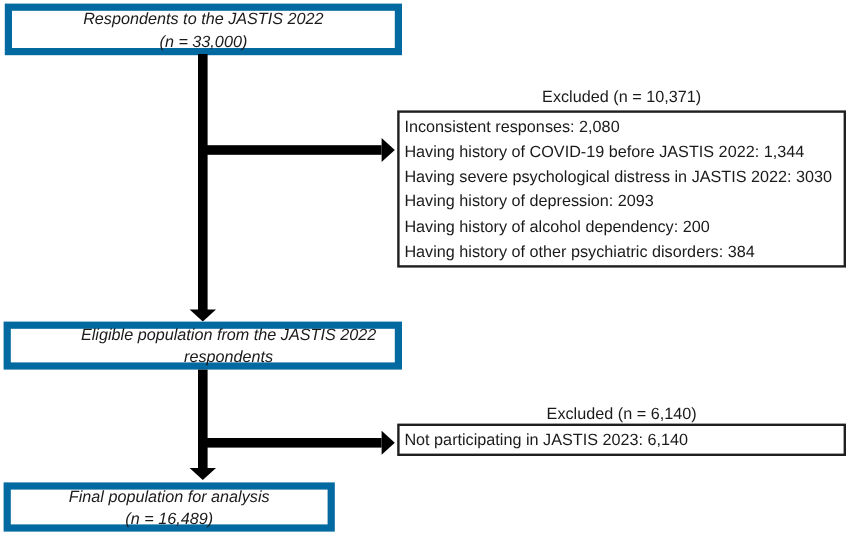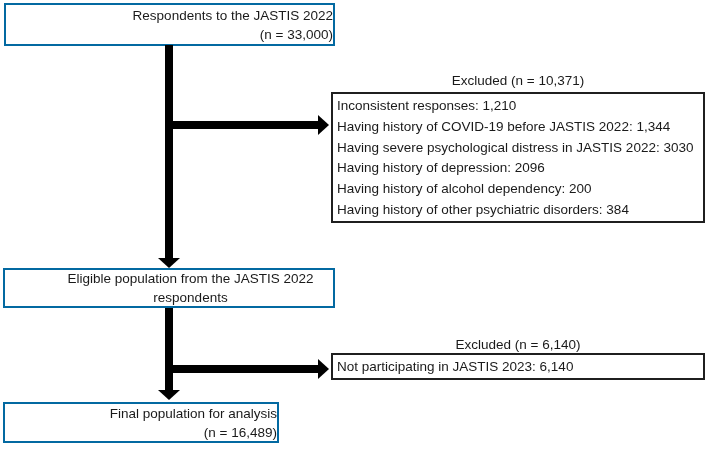--- a/index.html
+++ b/index.html
@@ -12,29 +12,30 @@
     width: 709px;
     height: 450px;
     background: #ffffff;
     font-family: "Liberation Sans", "DejaVu Sans", sans-serif;
     color: #1a1a1a;
     overflow: hidden;
   }
   .flow-box {
     position: absolute;
     box-sizing: border-box;
-    border: 2px solid #0369a1;
+    border: 6px solid #0369a1;
     background: #ffffff;
     display: flex;
     flex-direction: column;
-    align-items: flex-end;
+    align-items: center;
     justify-content: center;
     text-align: center;
     font-size: 13.5px;
     line-height: 19px;
+    font-style: italic;
   }
   .excl-title {
     position: absolute;
     box-sizing: border-box;
     text-align: center;
     font-size: 13.5px;
     line-height: 16px;
   }
   .excl-box {
     position: absolute;
@@ -89,24 +90,24 @@
   </div>
 
   <div class="shaft-v" style="left:165px; top:45px; height:214px;"></div>
   <div class="head-down" style="left:158px; top:258px;"></div>
 
   <div class="shaft-h" style="left:165px; top:121px; width:153px;"></div>
   <div class="head-right" style="left:318px; top:115px;"></div>
 
   <div class="excl-title" style="left:331px; top:73px; width:374px;">Excluded (n = 10,371)</div>
   <div class="excl-box" style="left:331px; top:92px; width:374px; height:131px;">
-    <div class="excl-item">Inconsistent responses: 1,210</div>
+    <div class="excl-item">Inconsistent responses: 2,080</div>
     <div class="excl-item">Having history of COVID-19 before JASTIS 2022: 1,344</div>
     <div class="excl-item">Having severe psychological distress in JASTIS 2022: 3030</div>
-    <div class="excl-item">Having history of depression: 2096</div>
+    <div class="excl-item">Having history of depression: 2093</div>
     <div class="excl-item">Having history of alcohol dependency: 200</div>
     <div class="excl-item">Having history of other psychiatric disorders: 384</div>
   </div>
 
   <div class="flow-box" style="left:3px; top:268px; width:332px; height:40px;padding-left:43px;">
     <div>Eligible population from the JASTIS 2022 respondents</div>
   </div>
 
   <div class="shaft-v" style="left:165px; top:308px; height:83px;"></div>
   <div class="head-down" style="left:158px; top:390px;"></div>

